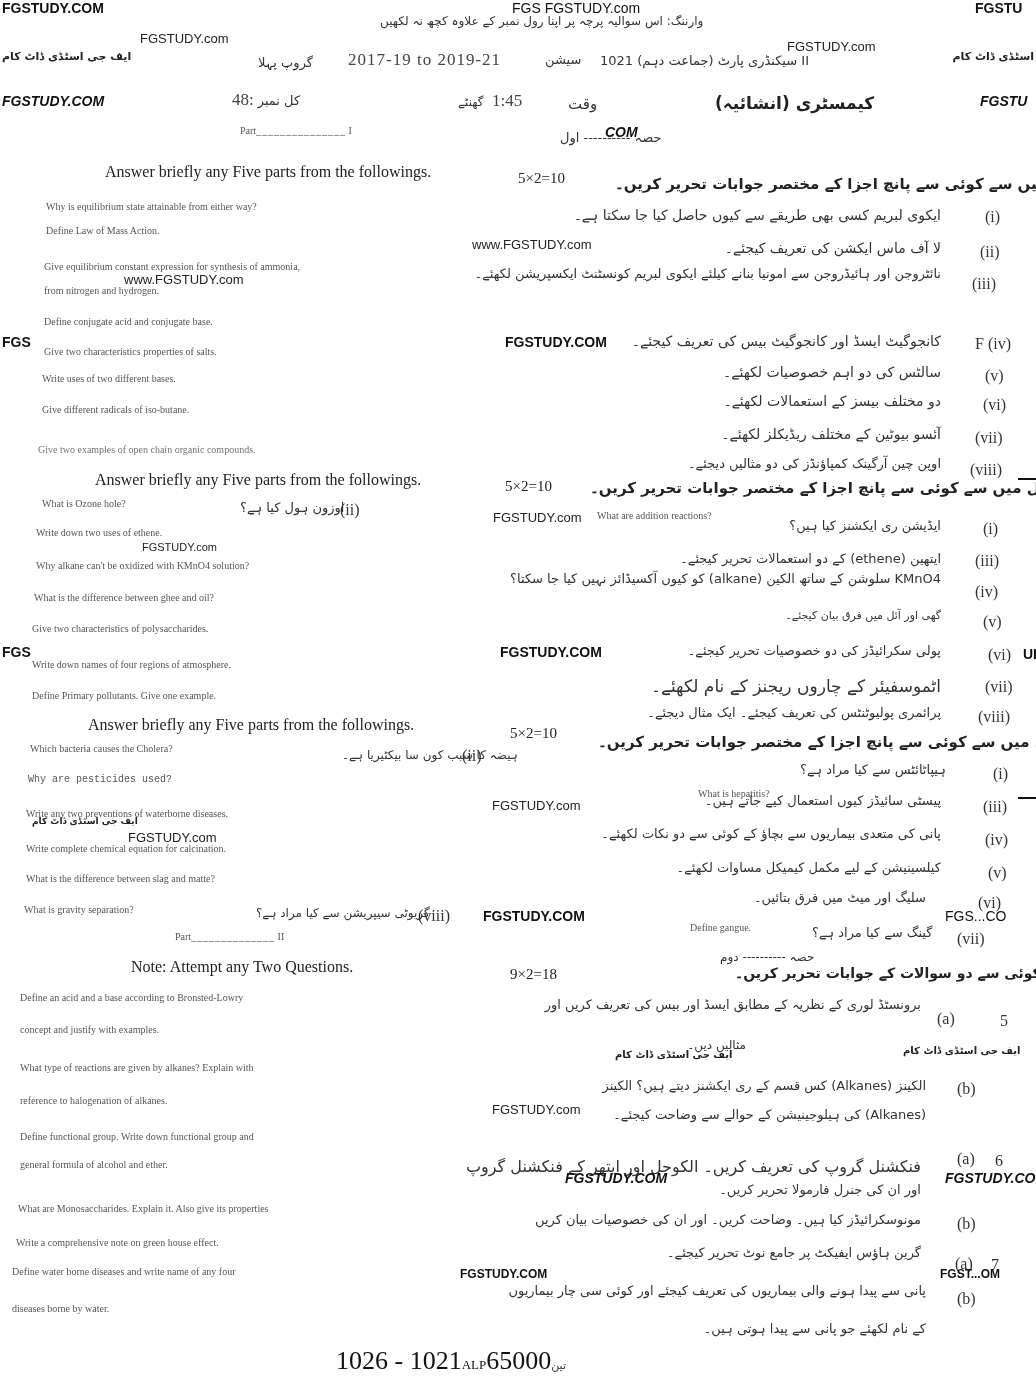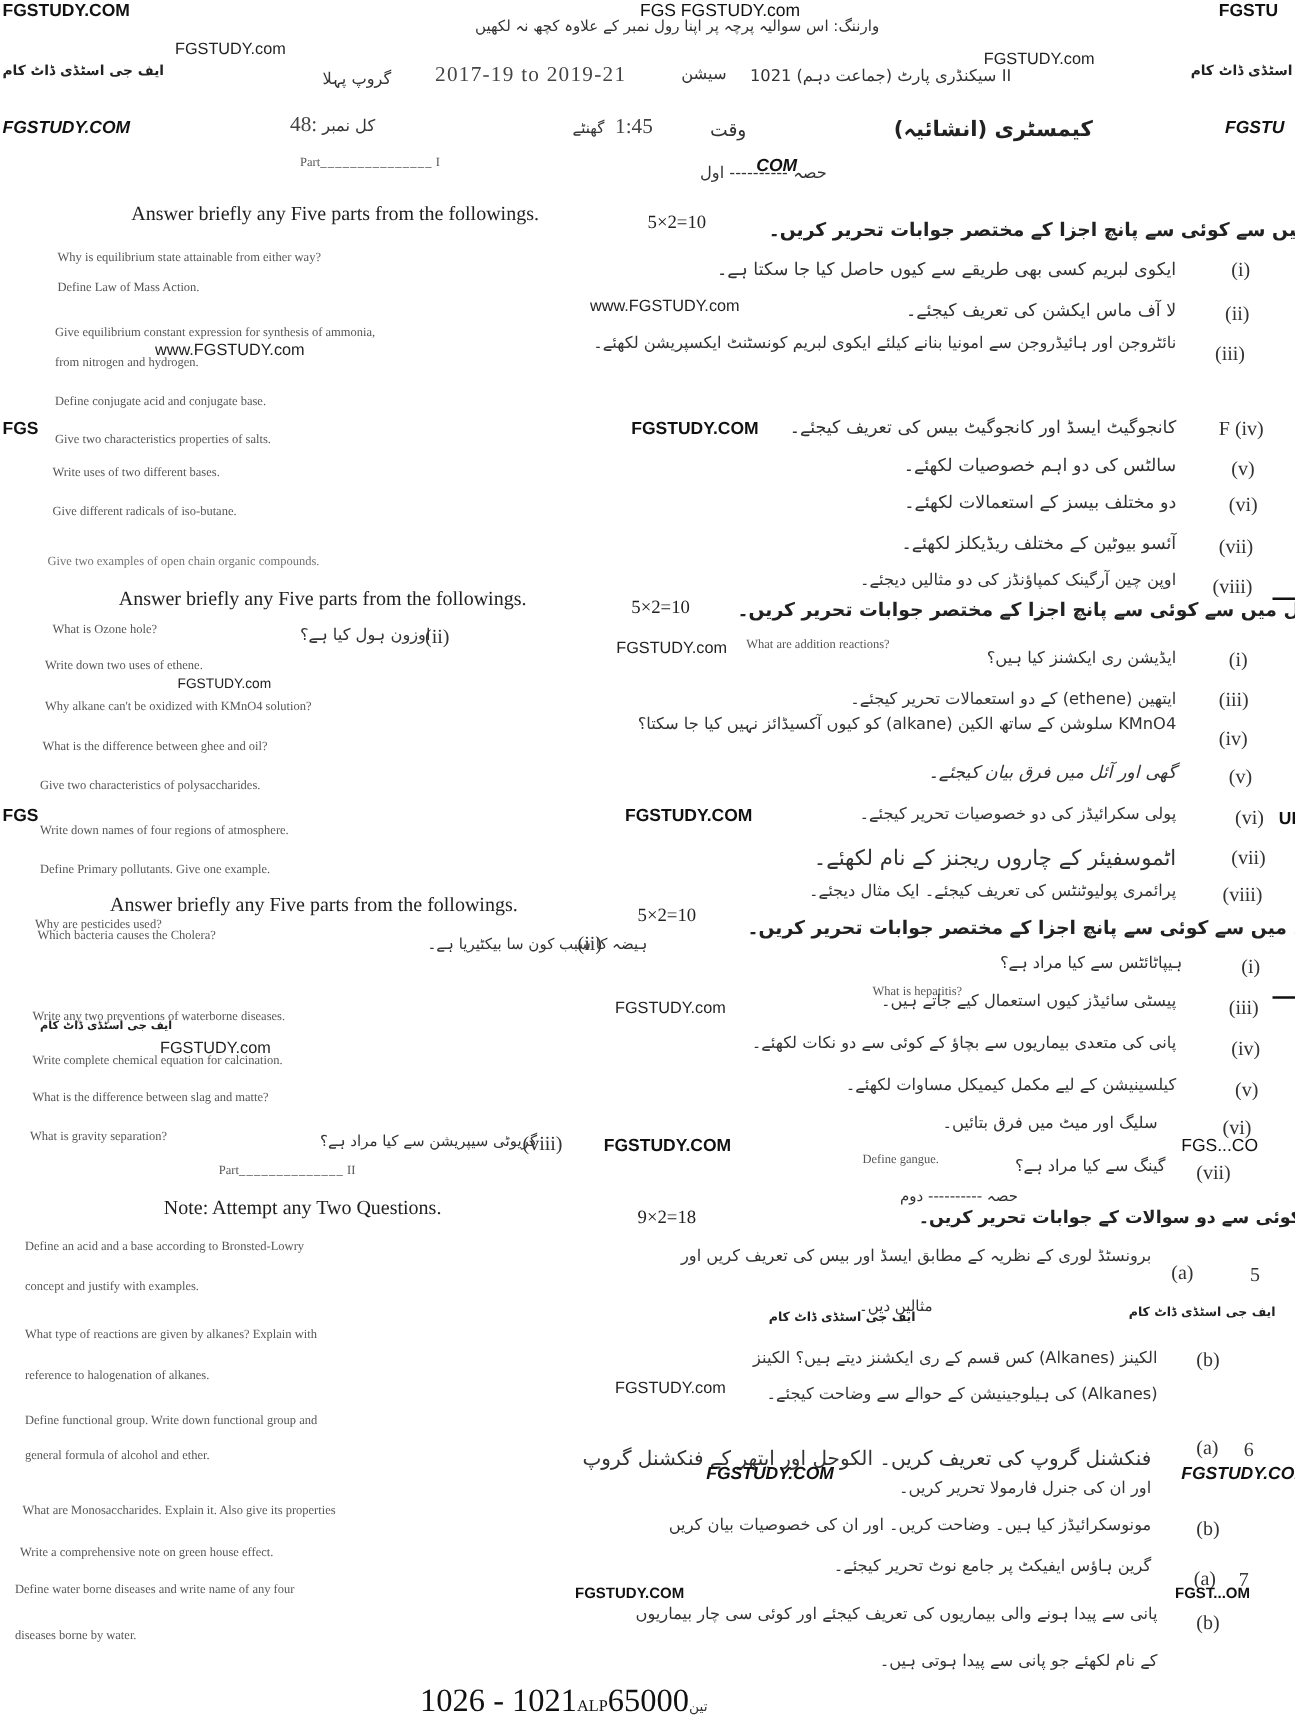--- a/index.html
+++ b/index.html
@@ -108,21 +108,21 @@
 <div class="abs en" style="left:36px;top:527px;">Write down two uses of ethene.</div>
 <div class="abs wm-plain" style="left:142px;top:541px;font-size:11px;">FGSTUDY.com</div>
 <div class="abs urdu" style="right:95px;top:551px;font-size:13px;">ایتھین (ethene) کے دو استعمالات تحریر کیجئے۔</div>
 <div class="abs roman" style="left:975px;top:552px;">(iii)</div>
 
 <div class="abs en" style="left:36px;top:560px;">Why alkane can't be oxidized with KMnO4 solution?</div>
 <div class="abs urdu" style="right:95px;top:571px;font-size:13px;">KMnO4 سلوشن کے ساتھ الکین (alkane) کو کیوں آکسیڈائز نہیں کیا جا سکتا؟</div>
 <div class="abs roman" style="left:975px;top:583px;">(iv)</div>
 
 <div class="abs en" style="left:34px;top:592px;">What is the difference between ghee and oil?</div>
-<div class="abs urdu" style="right:95px;top:609px;font-size:14px;font-style:italic;">گھی اور آئل میں فرق بیان کیجئے۔</div>
+<div class="abs urdu" style="right:95px;top:609px;font-size:11px;">گھی اور آئل میں فرق بیان کیجئے۔</div>
 <div class="abs roman" style="left:983px;top:613px;">(v)</div>
 
 <div class="abs en" style="left:32px;top:623px;">Give two characteristics of polysaccharides.</div>
 <div class="abs wm-bold" style="left:2px;top:644px;">FGS</div>
 <div class="abs wm-bold" style="left:500px;top:644px;">FGSTUDY.COM</div>
 <div class="abs urdu" style="right:95px;top:643px;font-size:13px;">پولی سکرائیڈز کی دو خصوصیات تحریر کیجئے۔</div>
 <div class="abs roman" style="left:988px;top:646px;">(vi)</div>
 <div class="abs wm-bold" style="left:1023px;top:646px;">UI</div>
 
 <div class="abs en" style="left:32px;top:659px;">Write down names of four regions of atmosphere.</div>
@@ -138,21 +138,21 @@
 <div class="abs urdu" style="left:598px;top:733px;font-size:15px;font-weight:bold;color:#222;">سوال نمبر 4۔ درج ذیل میں سے کوئی سے پانچ اجزا کے مختصر جوابات تحریر کریں۔</div>
 
 <div class="abs en" style="left:30px;top:743px;">Which bacteria causes the Cholera?</div>
 <div class="abs urdu" style="left:342px;top:748px;font-size:12px;">ہیضہ کا سبب کون سا بیکٹیریا ہے۔</div>
 <div class="abs roman" style="left:462px;top:747px;">(ii)</div>
 
 <div class="abs en" style="left:698px;top:788px;">What is hepatitis?</div>
 <div class="abs urdu" style="left:800px;top:762px;font-size:13px;">ہیپاٹائٹس سے کیا مراد ہے؟</div>
 <div class="abs roman" style="left:993px;top:765px;">(i)</div>
 
-<div class="abs en" style="left:28px;top:734px;">Why are pesticides used?</div>
+<div class="abs en" style="left:28px;top:774px;font-family:Liberation Mono, monospace;">Why are pesticides used?</div>
 <div class="abs urdu-small" style="left:32px;top:792px;font-size:9px;">ایف جی اسٹڈی ڈاٹ کام</div>
 <div class="abs wm-plain" style="left:492px;top:798px;">FGSTUDY.com</div>
 <div class="abs urdu" style="right:95px;top:793px;font-size:13px;">پیسٹی سائیڈز کیوں استعمال کیے جاتے ہیں۔</div>
 <div class="abs roman" style="left:983px;top:798px;">(iii)</div>
 <div class="rule" style="left:1018px;top:797px;width:18px;"></div>
 
 <div class="abs en" style="left:26px;top:808px;">Write any two preventions of waterborne diseases.</div>
 <div class="abs wm-plain" style="left:128px;top:830px;">FGSTUDY.com</div>
 <div class="abs urdu" style="right:95px;top:826px;font-size:13px;">پانی کی متعدی بیماریوں سے بچاؤ کے کوئی سے دو نکات لکھئے۔</div>
 <div class="abs roman" style="left:985px;top:831px;">(iv)</div>

